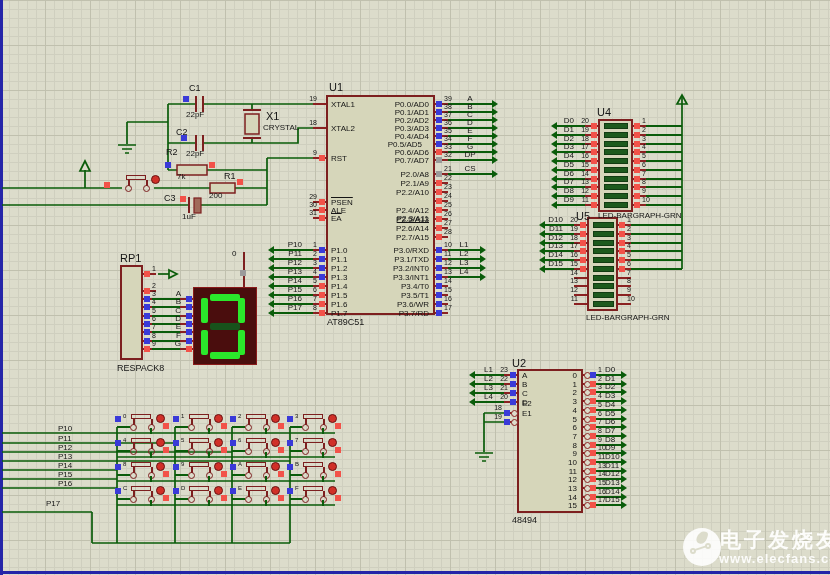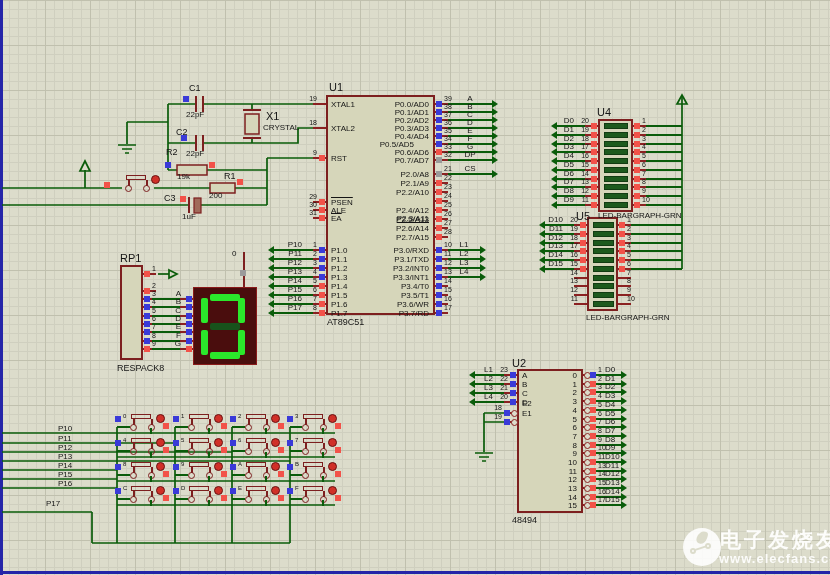--- a/index.html
+++ b/index.html
@@ -71,21 +71,21 @@
   <div class="ab t8" style="left:586px;top:313px;">LED-BARGRAPH-GRN</div>
   <div class="ab t11" style="left:120px;top:252px;">RP1</div>
   <div class="ab t9" style="left:117px;top:363px;">RESPACK8</div>
   <div class="ab t11" style="left:266px;top:110px;">X1</div>
   <div class="ab t8" style="left:263px;top:123px;">CRYSTAL</div>
   <div class="ab t9" style="left:189px;top:83px;">C1</div>
   <div class="ab t8" style="left:186px;top:110px;">22pF</div>
   <div class="ab t9" style="left:176px;top:127px;">C2</div>
   <div class="ab t8" style="left:186px;top:149px;">22pF</div>
   <div class="ab t9" style="left:166px;top:147px;">R2</div>
-  <div class="ab t8" style="left:177px;top:172px;">19k</div>
+  <div class="ab t8" style="left:177px;top:172px;">7k</div>
   <div class="ab t9" style="left:224px;top:171px;">R1</div>
   <div class="ab t8" style="left:209px;top:191px;">200</div>
   <div class="ab t9" style="left:164px;top:193px;">C3</div>
   <div class="ab t8" style="left:182px;top:212px;">1uF</div>
 
   <div class="ab t8" style="left:58px;top:424px;">P10</div>
   <div class="ab t8" style="left:58px;top:434px;">P11</div>
   <div class="ab t8" style="left:58px;top:443px;">P12</div>
   <div class="ab t8" style="left:58px;top:452px;">P13</div>
   <div class="ab t8" style="left:58px;top:461px;">P14</div>
@@ -213,21 +213,21 @@
     <div class="ab " style="left: 435px; top: 135px; width: 13px; height: 2px; background: rgb(139, 33, 33);"></div>
     <div class="ab " style="left: 436px; top: 133px; width: 6px; height: 6px; background: rgb(58, 58, 216);"></div>
     <div class="ab t7" style="left: 444px; top: 127px; width: 15px; height: 8px;">35</div>
     <div class="ab t8" style="left: 383px; top: 132px; width: 46px; height: 8px; text-align: right;">P0.4/AD4</div>
     <div class="ab " style="left: 448px; top: 135px; width: 44px; height: 2px; background: rgb(10, 92, 10);"></div>
     <div class="ab " style="left: 492px; top: 132px; width: 0px; height: 0px; border-top: 4px solid transparent; border-bottom: 4px solid transparent; border-left: 6px solid rgb(10, 92, 10);"></div>
     <div class="ab t8" style="left: 448px; top: 126px; width: 44px; height: 8px; text-align: center;">E</div>
     <div class="ab " style="left: 435px; top: 143px; width: 13px; height: 2px; background: rgb(139, 33, 33);"></div>
     <div class="ab " style="left: 436px; top: 141px; width: 6px; height: 6px; background: rgb(58, 58, 216);"></div>
     <div class="ab t7" style="left: 444px; top: 135px; width: 15px; height: 8px;">34</div>
-    <div class="ab t8" style="left: 368px; top: 140px; width: 46px; height: 8px; text-align: right;">P0.5/AD5</div>
+    <div class="ab t8" style="left: 376px; top: 140px; width: 46px; height: 8px; text-align: right;">P0.5/AD5</div>
     <div class="ab " style="left: 448px; top: 143px; width: 44px; height: 2px; background: rgb(10, 92, 10);"></div>
     <div class="ab " style="left: 492px; top: 140px; width: 0px; height: 0px; border-top: 4px solid transparent; border-bottom: 4px solid transparent; border-left: 6px solid rgb(10, 92, 10);"></div>
     <div class="ab t8" style="left: 448px; top: 134px; width: 44px; height: 8px; text-align: center;">F</div>
     <div class="ab " style="left: 435px; top: 151px; width: 13px; height: 2px; background: rgb(139, 33, 33);"></div>
     <div class="ab " style="left: 436px; top: 149px; width: 6px; height: 6px; background: rgb(242, 82, 73);"></div>
     <div class="ab t7" style="left: 444px; top: 143px; width: 15px; height: 8px;">33</div>
     <div class="ab t8" style="left: 383px; top: 148px; width: 46px; height: 8px; text-align: right;">P0.6/AD6</div>
     <div class="ab " style="left: 448px; top: 151px; width: 44px; height: 2px; background: rgb(10, 92, 10);"></div>
     <div class="ab " style="left: 492px; top: 148px; width: 0px; height: 0px; border-top: 4px solid transparent; border-bottom: 4px solid transparent; border-left: 6px solid rgb(10, 92, 10);"></div>
     <div class="ab t8" style="left: 448px; top: 142px; width: 44px; height: 8px; text-align: center;">G</div>

